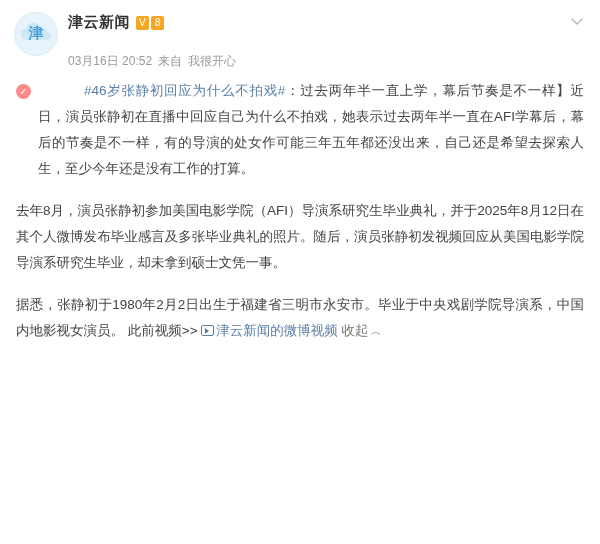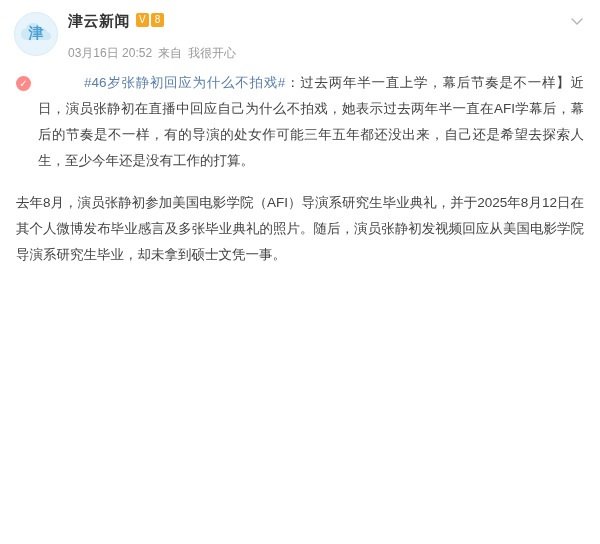--- a/index.html
+++ b/index.html
@@ -57,21 +57,21 @@
     font-family: "DejaVu Sans", sans-serif;
     font-weight: bold;
   }
   .head-text {
     margin-left: 10px;
     flex: 1 1 auto;
     min-width: 0;
   }
   .name-row {
     display: flex;
-    align-items: flex-start;
+    align-items: center;
     height: 20px;
   }
   .account-name {
     font-size: 15px;
     color: #333333;
     font-weight: bold;
     letter-spacing: 0.5px;
   }
   .badge-v {
     display: inline-block;
@@ -93,21 +93,21 @@
     color: #ffffff;
     font-size: 10px;
     line-height: 14px;
     height: 14px;
     padding: 0 4px;
     border-radius: 2px;
     position: relative;
     top: 1px;
   }
   .meta-row {
-    margin-top: 13px;
+    margin-top: 21px;
     font-size: 12px;
     color: #999999;
     display: flex;
   }
   .meta-sep {
     display: inline-block;
     width: 6px;
   }
   .caret {
     position: absolute;
@@ -234,17 +234,23 @@
       <span class="dot-marker">
           <span>✓</span>
         </span>
       <span class="topic">#46岁张静初回应为什么不拍戏#</span><span>：过去两年半一直上学，幕后节奏是不一样】近日，演员张静初在直播中回应自己为什么不拍戏，她表示过去两年半一直在AFI学幕后，幕后的节奏是不一样，有的导演的处女作可能三年五年都还没出来，自己还是希望去探索人生，至少今年还是没有工作的打算。</span>
     </p>
 
     <p class="para">去年8月，演员张静初参加美国电影学院（AFI）导演系研究生毕业典礼，并于2025年8月12日在其个人微博发布毕业感言及多张毕业典礼的照片。随后，演员张静初发视频回应从美国电影学院导演系研究生毕业，却未拿到硕士文凭一事。</p>
 
 
 
+    <p class="para">
+      <span>据悉，张静初于1980年2月2日出生于福建省三明市永安市。毕业于中央戏剧学院导演系，中国内地影视女演员。</span>
+      <span>此前视频&gt;&gt;</span>
+      <span class="video-link"><span class="vicon"></span><span>津云新闻的微博视频</span></span>
+      <span class="collapse"><span>收起</span><span class="arrow-up">︿</span></span>
+    </p>
 
   </div>
 
   <div class="bottom-fade"></div>
 </div>
 
 </body></html>

